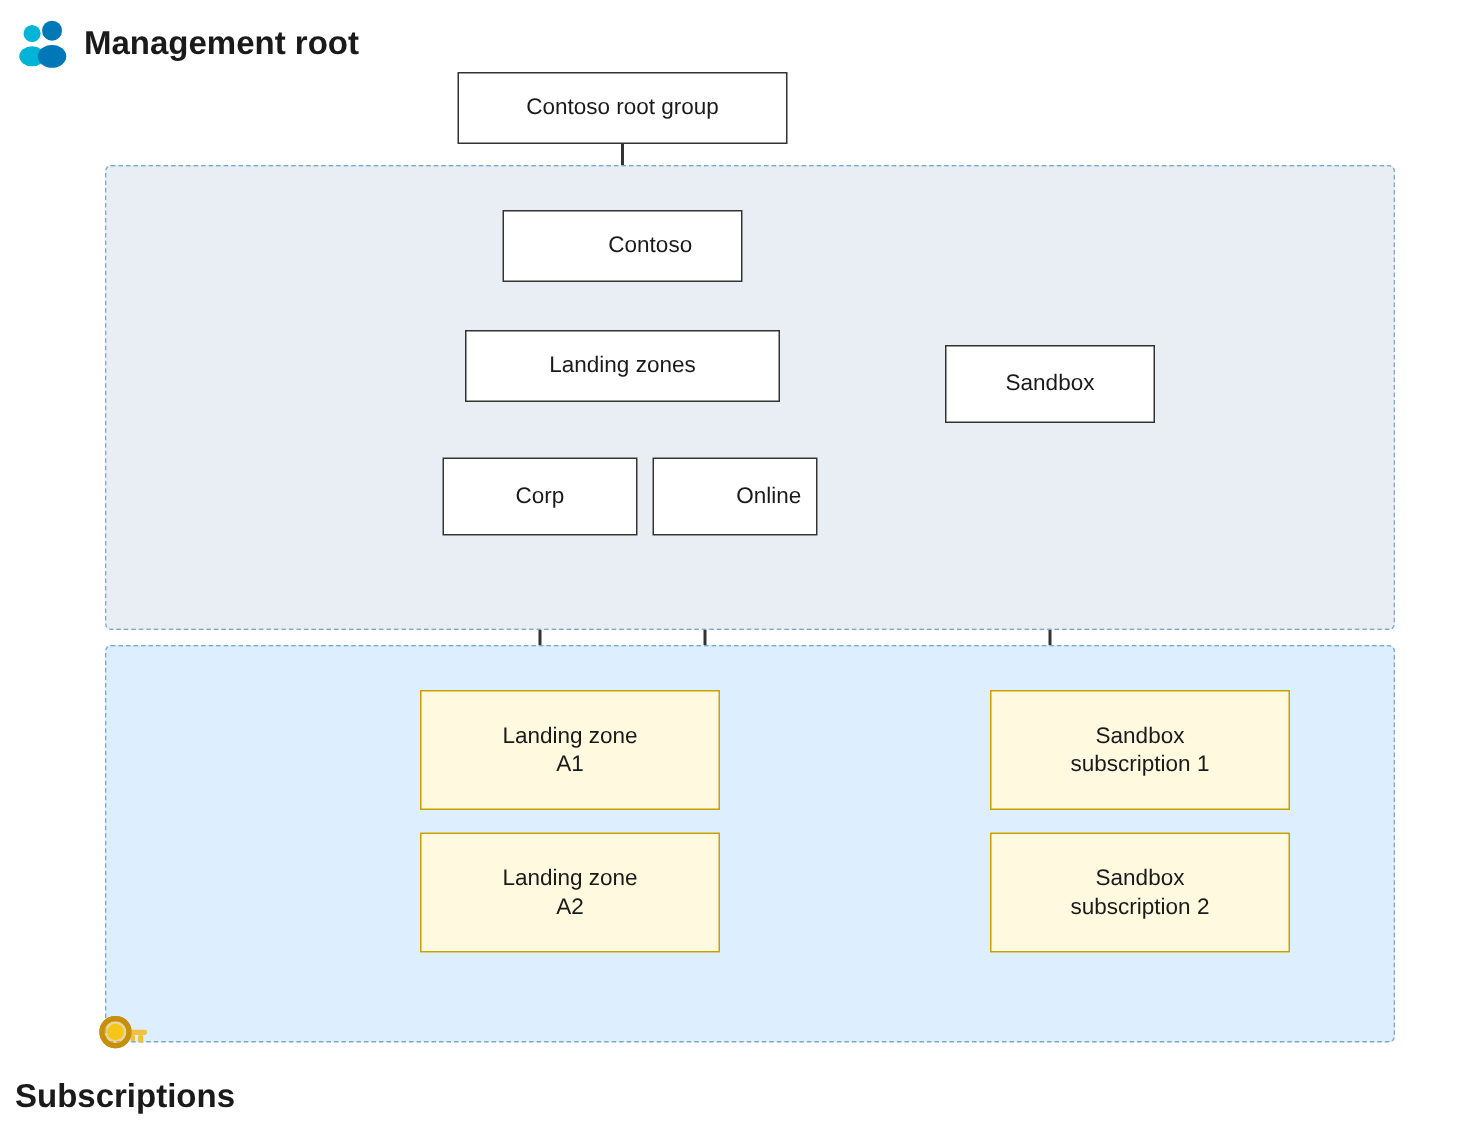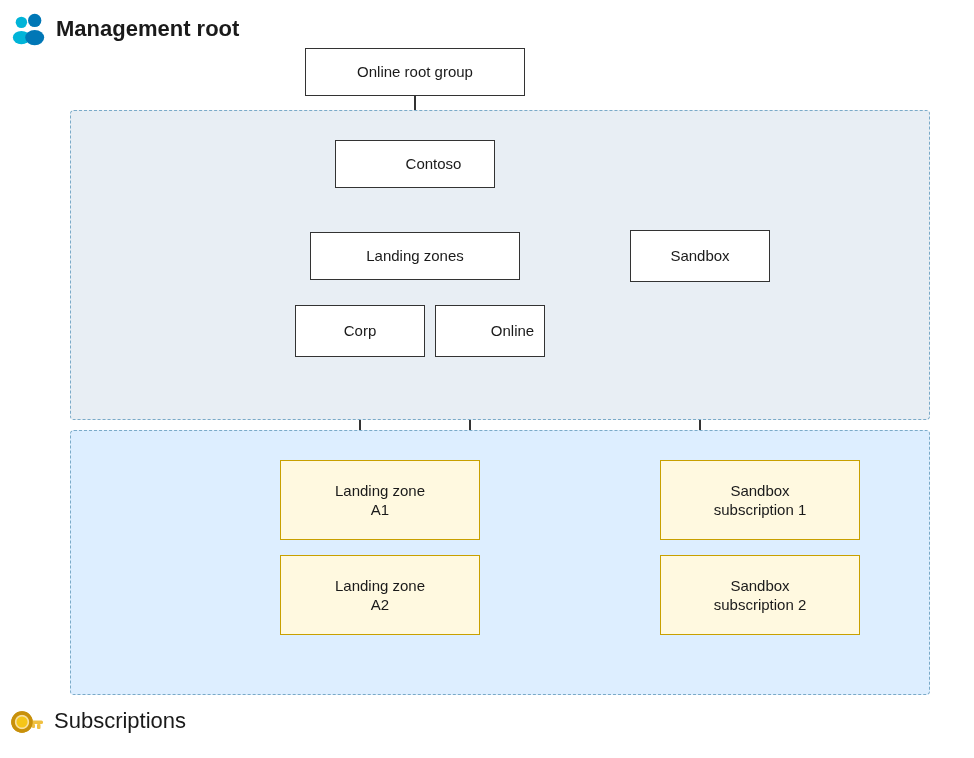--- a/index.html
+++ b/index.html
@@ -30,24 +30,26 @@
       display: flex;
       align-items: center;
       gap: 8px;
     }
 
     .label-subs {
       position: absolute;
       bottom: 14px;
       left: 10px;
       font-size: 22px;
-      font-weight: normal;
-      color: #1a1a1a;
-      display: flex;
+      font-weight: bold;
+      color: #1a1a1a;
+      display: flex;
+      align-items: center;
       gap: 8px;
+      flex-direction: column;
     }
 
     
     .icon-people {
       width: 38px;
       height: 38px;
     }
 
     
     .icon-key {
@@ -160,28 +162,28 @@
       <circle cx="12" cy="12" r="6" fill="#00b4d8"></circle>
       <ellipse cx="12" cy="28" rx="9" ry="7" fill="#00b4d8"></ellipse>
 
       <circle cx="26" cy="10" r="7" fill="#0077b6"></circle>
       <ellipse cx="26" cy="28" rx="10" ry="8" fill="#0077b6"></ellipse>
     </svg>
     <span>Management root</span>
   </div>
 
   <div class="box" style="left:305px; top:48px; width:220px; height:48px; font-size:15px;">
-    <span>Online root group</span>
+    <span>Contoso root group</span>
   </div>
 
   <div class="box" style="left:335px; top:140px; width:160px; height:48px;padding-left:37px;">
     <span>Contoso</span>
   </div>
 
-  <div class="box" style="left:310px; top:232px; width:210px; height:48px;">
+  <div class="box" style="left:310px; top:220px; width:210px; height:48px;">
     <span>Landing zones</span>
   </div>
 
   <div class="box" style="left:630px; top:230px; width:140px; height:52px;">
     <span>Sandbox</span>
   </div>
 
   <div class="box" style="left:295px; top:305px; width:130px; height:52px;text-align:right;">
     <span>Corp</span>
   </div>

